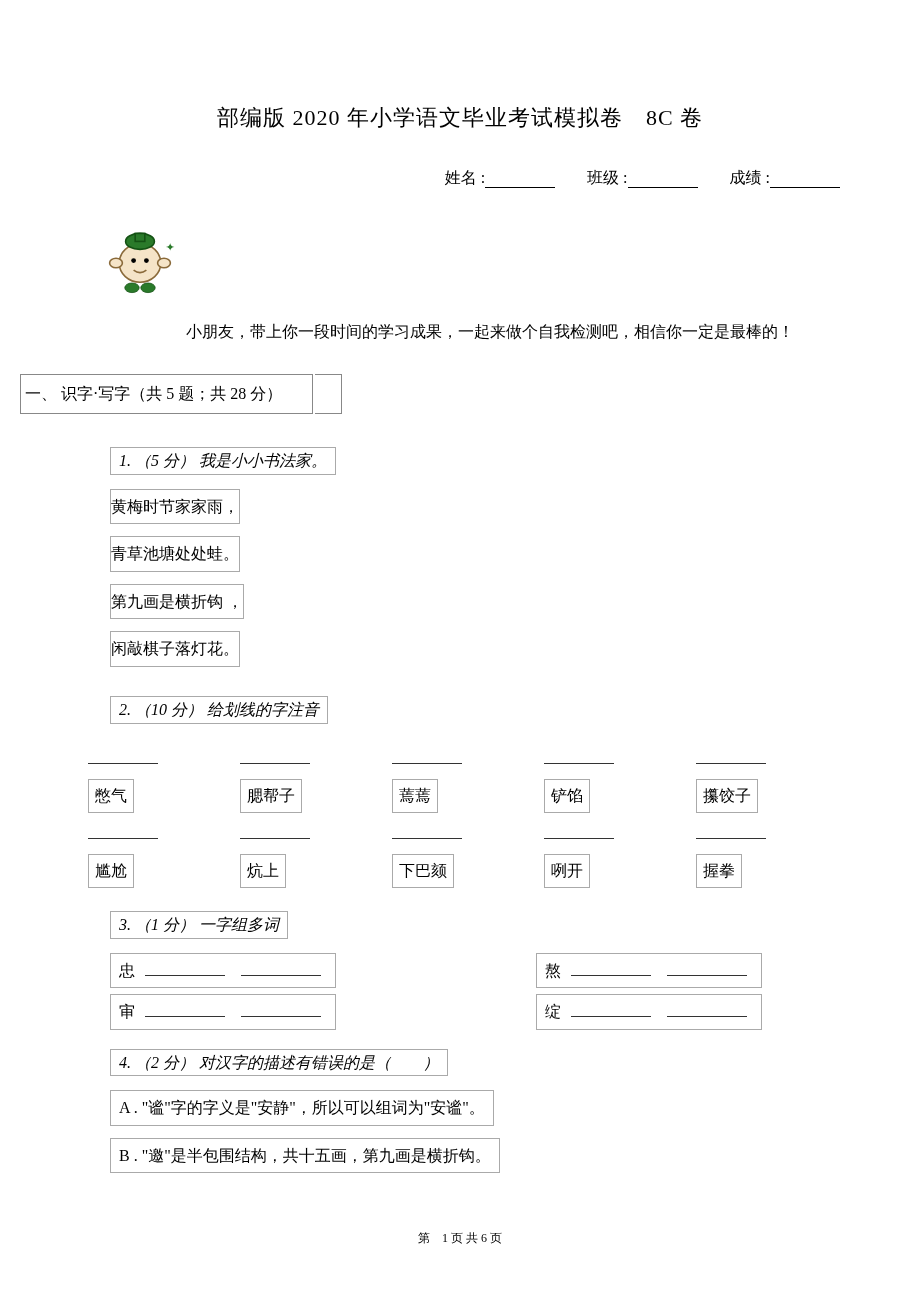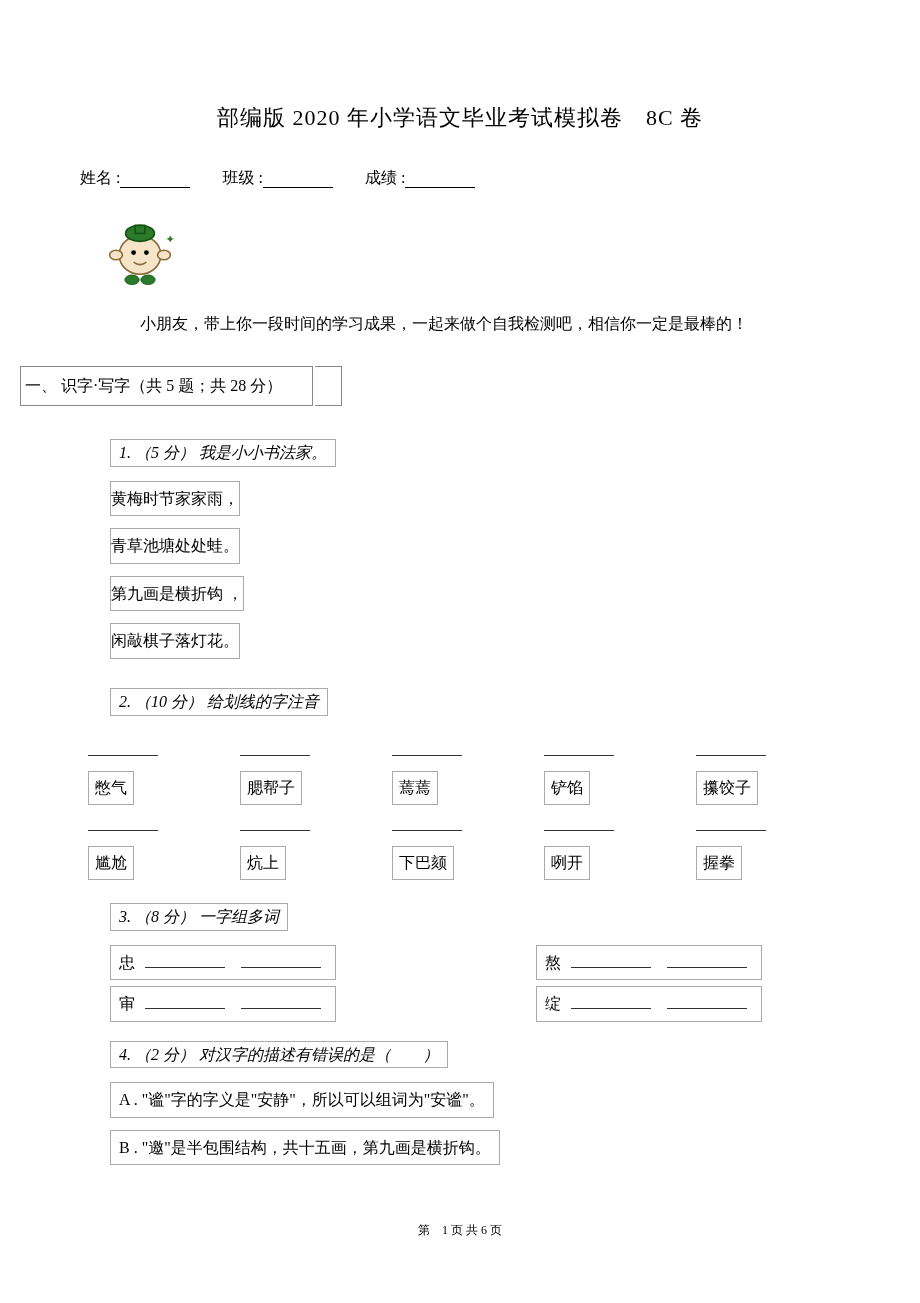--- a/index.html
+++ b/index.html
@@ -13,33 +13,33 @@
       font-size: 16px;
       line-height: 1.6;
     }
     .title {
       text-align: center;
       font-size: 22px;
       margin-bottom: 30px;
       letter-spacing: 1px;
     }
     .info-line {
-      text-align: left;
+      text-align: right;
       font-size: 16px;
-      margin-bottom: 20px;
+      margin-bottom: 28px;
     }
     .info-line .blank { display: inline-block; border-bottom: 1px solid #000; width: 70px; height: 16px; vertical-align: middle; }
     .mascot {
       width: 80px; height: 80px;
       margin: 10px 0 10px 20px;
       position: relative;
     }
     .mascot svg { width: 100%; height: 100%; }
     .encourage {
-      text-align: left;
+      text-align: center;
       padding-left: 60px;
       margin: 20px 0 30px 0;
       font-size: 16px;
     }
     .section-head {
       border: 1px solid #888;
       display: inline-block;
       padding: 6px 30px 6px 4px;
       margin-bottom: 24px;
       margin-left: -60px;
@@ -191,21 +191,21 @@
     <td><span class="word-cell">尴尬</span></td>
     <td><span class="word-cell">炕上</span></td>
     <td><span class="word-cell">下巴颏</span></td>
     <td><span class="word-cell">咧开</span></td>
     <td><span class="word-cell">握拳</span></td>
   </tr>
 </tbody>
   </table>
 
 <div style="margin-top:10px;">
-  <span class="qline">3. （8 分） 一字组多词</span>
+  <span class="qline">3. （1 分） 一字组多词</span>
 </div>
 
 <div class="pair-row">
   <span class="cell left">
     <span>忠</span>
     <span class="fill-blank"></span>
     <span class="fill-blank"></span>
   </span>
   <span class="cell right">
     <span>熬</span>

